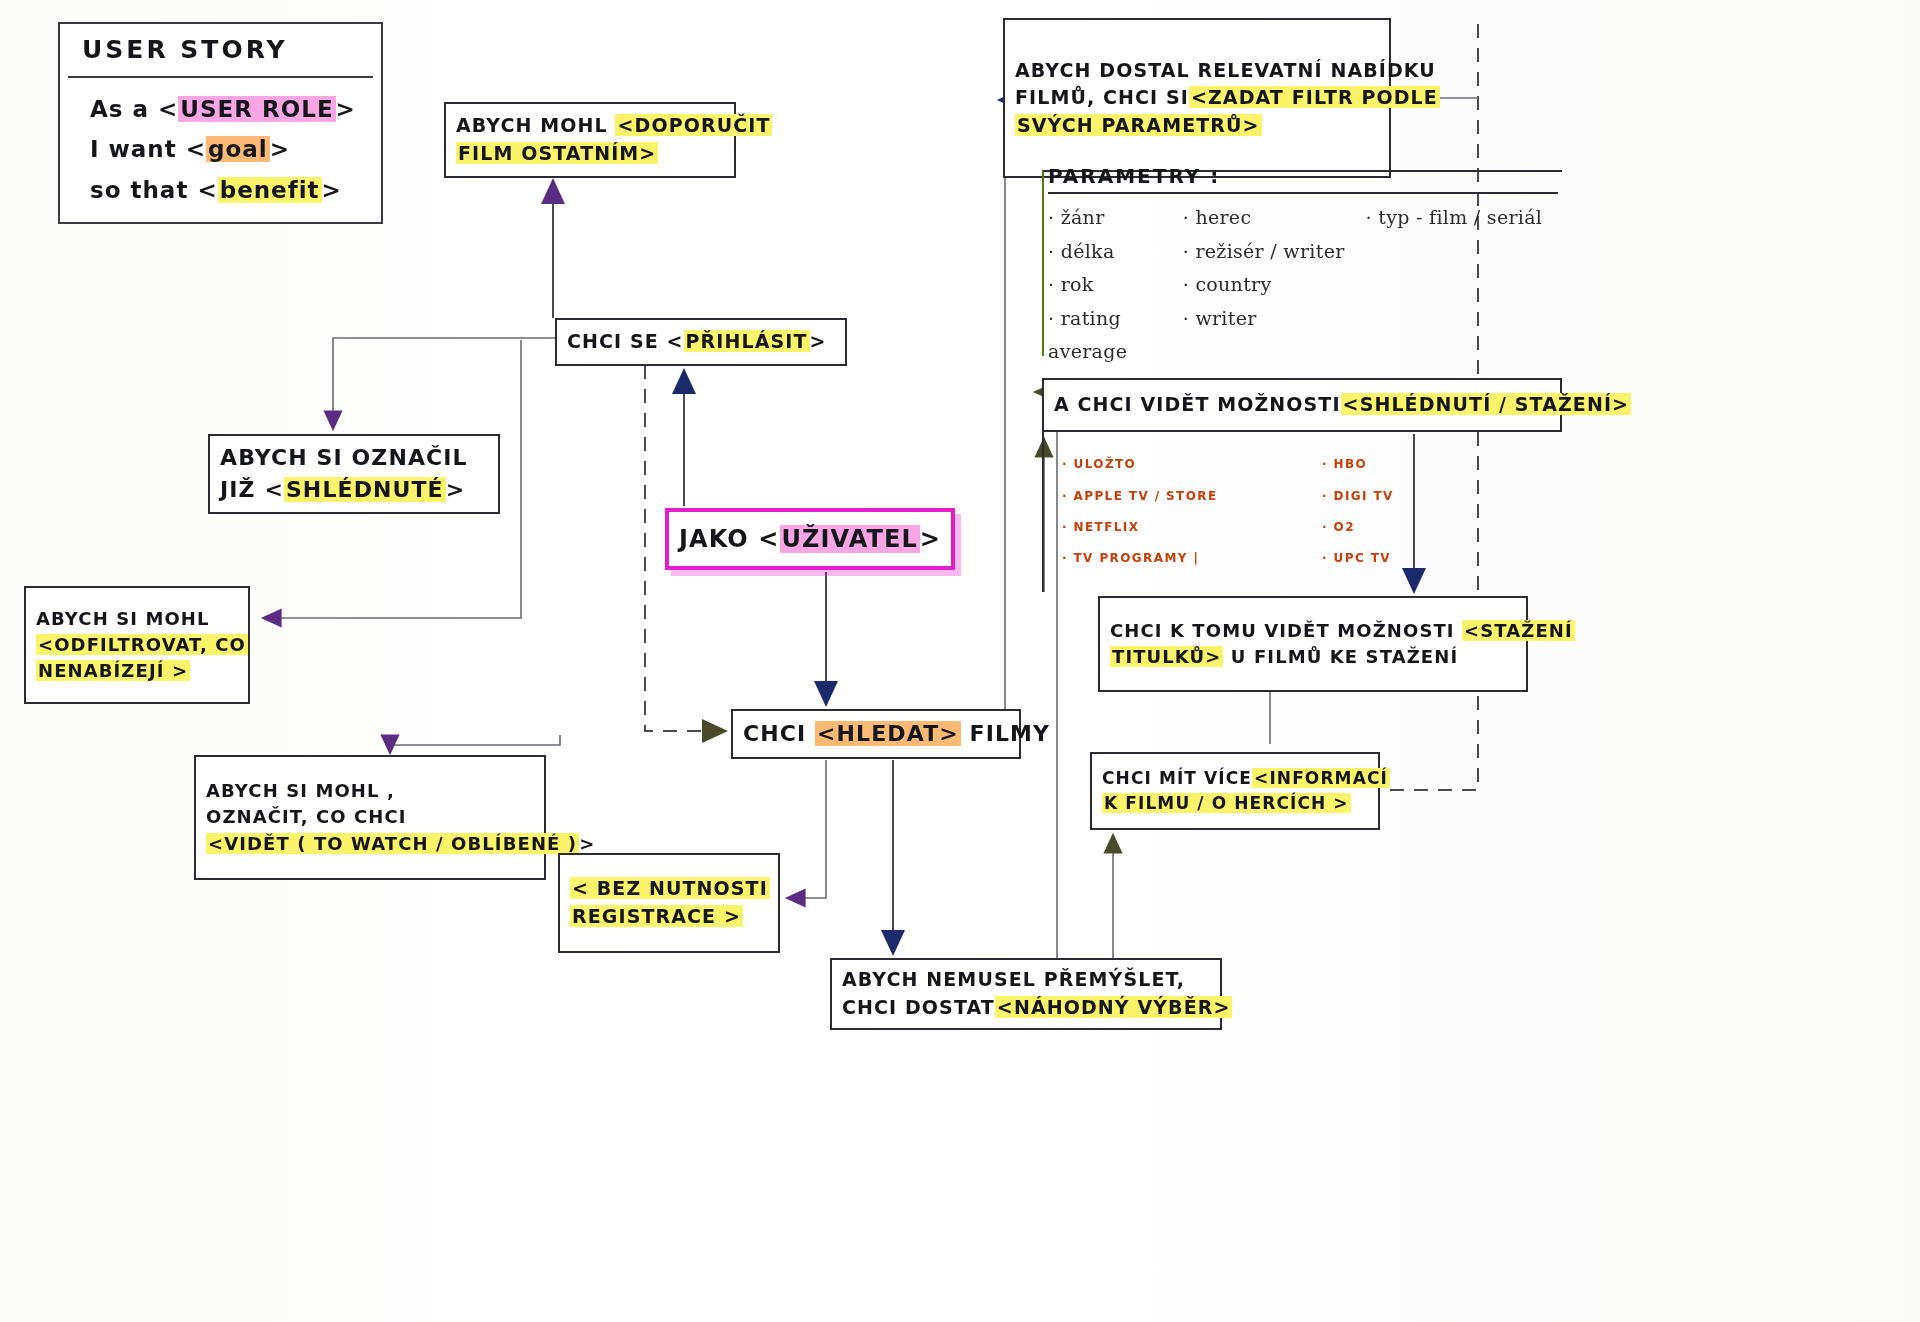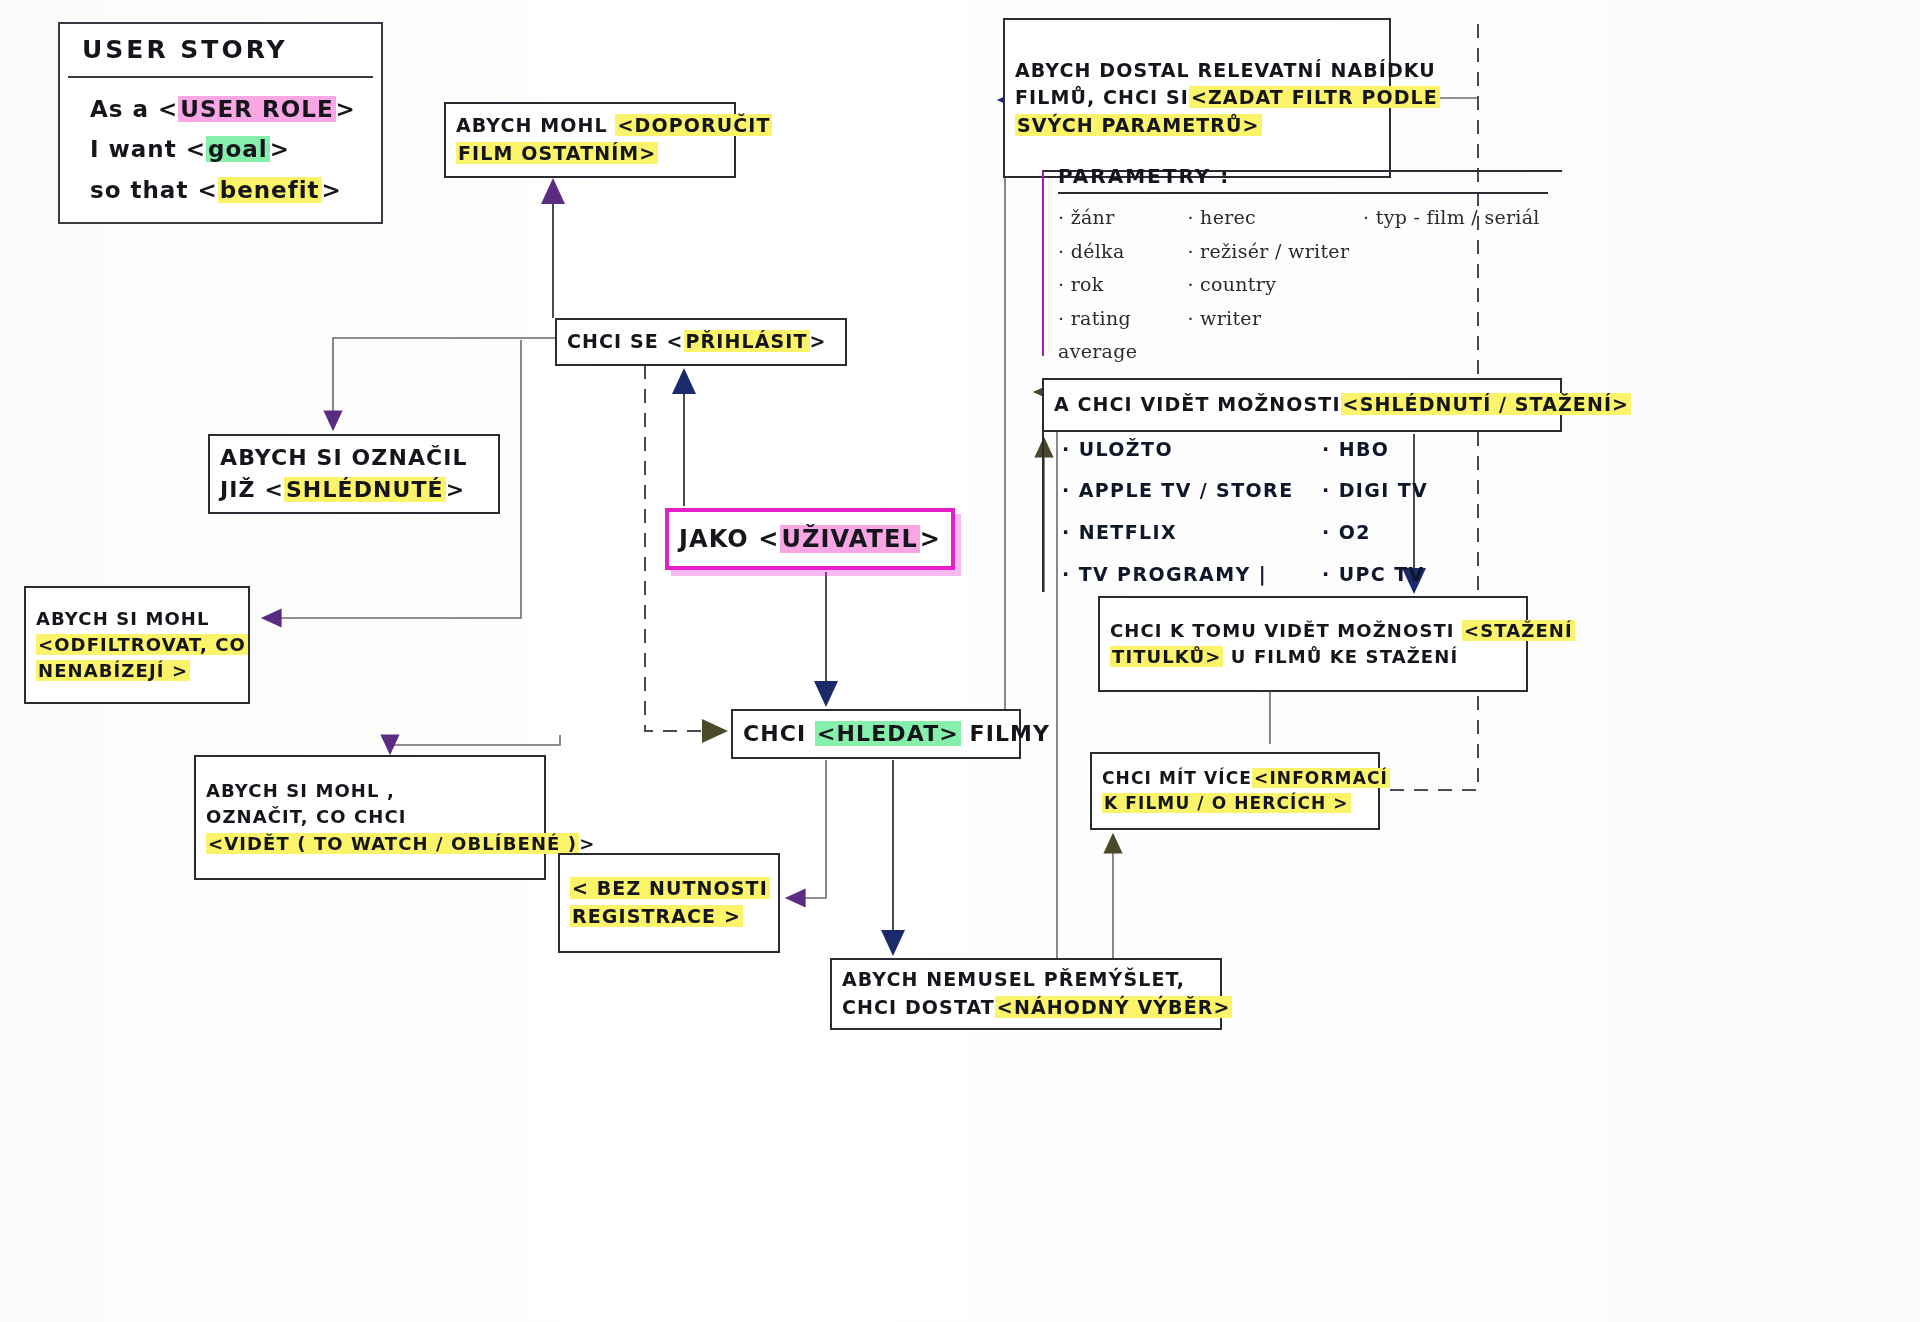--- a/index.html
+++ b/index.html
@@ -22,60 +22,60 @@
     color:#15151c;
     letter-spacing:1.1px;
     line-height:1.45;
   }
   .node .ln{white-space:nowrap;}
   .hand{font-family:"DejaVu Sans", sans-serif;font-weight:600;}
   .caps{text-transform:uppercase;}
 
   .hl{background:#fbf36a;padding:0 2px;box-decoration-break:clone;-webkit-box-decoration-break:clone;}
   .hl-pink{background:#f9a6e4;padding:0 2px;}
-  .hl-blue{background:#86efac;padding:0 2px;}
+  .hl-blue{background:#fdba74;padding:0 2px;}
 
   
   #legend{left:58px;top:22px;width:325px;height:202px;padding:8px;border-color:#3a3a42;}
   #legend .title{border-bottom:2px solid #3a3a42;padding:8px 14px 8px 14px;font-size:25px;letter-spacing:3px;}
   #legend .body{padding:8px 14px;font-size:23px;letter-spacing:1px;}
   #legend .body .ln{margin:7px 8px;}
 
   
   #n-doporucit{left:444px;top:102px;width:292px;height:76px;font-size:19px;}
   #n-prihlasit{left:555px;top:318px;width:292px;height:48px;font-size:19px;}
   #n-oznacil{left:208px;top:434px;width:292px;height:80px;font-size:22px;}
   #n-odfiltrovat{left:24px;top:586px;width:226px;height:118px;font-size:18px;}
   #n-uzivatel{left:665px;top:508px;width:290px;height:62px;font-size:24px;
      border:4px solid #e61ec9;box-shadow:6px 6px 0 rgba(230,30,201,.30);}
   #n-hledat{left:731px;top:709px;width:290px;height:50px;font-size:22px;}
   #n-watch{left:194px;top:755px;width:352px;height:125px;font-size:18px;}
   #n-bez{left:558px;top:853px;width:222px;height:100px;font-size:19px;}
   #n-nahodny{left:830px;top:958px;width:392px;height:72px;font-size:19px;}
 
   #n-filtr{left:1003px;top:18px;width:388px;height:160px;font-size:19px;}
-  #n-params{left:1042px;top:170px;width:520px;height:186px;border:none;border-left:2px solid #a21caf;border-top:2px solid #2b2b33;background:transparent;padding:8px 14px;}
+  #n-params{left:1042px;top:170px;width:520px;height:186px;border:none;border-left:2px solid #4d7c0f;border-top:2px solid #2b2b33;background:transparent;padding:8px 4px;}
   #n-moznosti{left:1042px;top:378px;width:520px;height:54px;font-size:19px;}
   #n-services{left:1042px;top:432px;width:520px;height:160px;border:none;border-left:2px solid #2b2b33;background:transparent;padding:10px 18px;}
   #n-titulky{left:1098px;top:596px;width:430px;height:96px;font-size:18px;}
   #n-subs{left:1140px;top:692px;width:300px;height:62px;border:none;background:transparent;padding:4px 12px;}
   #n-info{left:1090px;top:752px;width:290px;height:78px;font-size:17px;}
 
   .paramlist{display:flex;gap:0;font-family:"DejaVu Serif", serif;}
   .paramlist .col{display:flex;flex-direction:column;gap:6px;}
   .paramlist .col:nth-child(1){width:140px;}
   .paramlist .col:nth-child(2){width:190px;}
   .paramlist .col:nth-child(3){width:200px;}
   .paramlist .it{font-size:19px;color:#2a2a30;letter-spacing:.3px;}
   .paramhead{font-size:20px;letter-spacing:2px;border-bottom:2px solid #2b2b33;display:inline-block;margin-bottom:10px;padding-bottom:1px;}
 
   .svclist{display:flex;}
   .svclist .col{display:flex;flex-direction:column;gap:14px;}
   .svclist .col:nth-child(1){width:260px;}
-  .svclist .it{font-size:19px;letter-spacing:1.4px;color:#0f172a;}
+  .svclist .it{font-size:12px;letter-spacing:1.4px;color:#c2410c;}
 
   .subs .it{font-size:17px;font-family:"DejaVu Serif", serif;color:#2a2a30;letter-spacing:.3px;margin:4px 0;}
 
   svg.wires{position:absolute;left:0;top:0;width:1920px;height:1322px;pointer-events:none;}
   .wire{stroke:#4a4a52;stroke-width:2;fill:none;}
   .wire-dash{stroke:#4a4a52;stroke-width:2;fill:none;stroke-dasharray:14 10;}
   .wire-thin{stroke:#6a6a72;stroke-width:1.6;fill:none;}
 </style>
 </head>
 <body>

